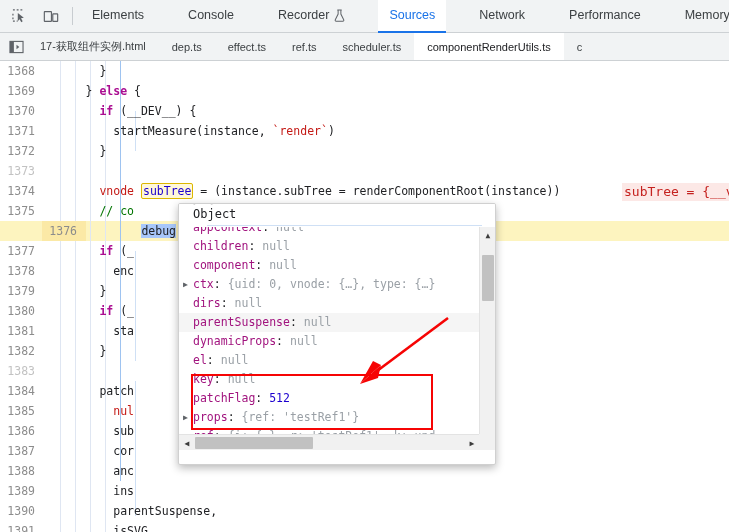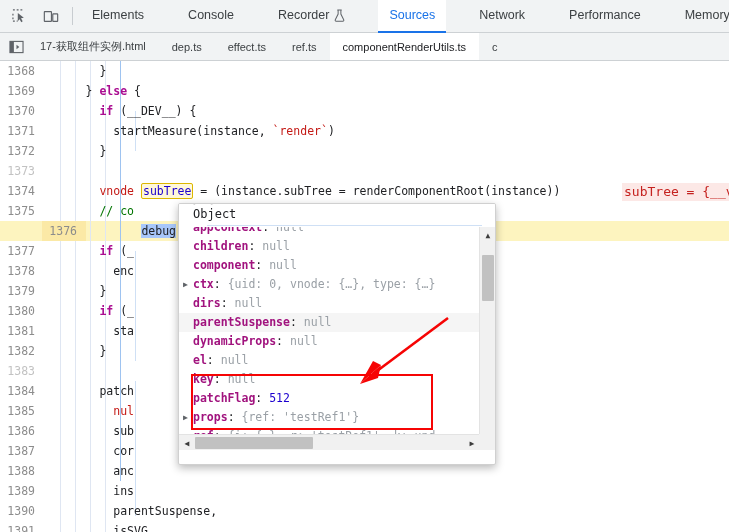--- a/index.html
+++ b/index.html
@@ -123,21 +123,21 @@
   }
   .prop-row{
     height:19px;line-height:19px;white-space:nowrap;
     padding-left:14px;position:relative;
   }
   .prop-row.alt{background:#f5f5f5;}
   .tri{
     position:absolute;left:4px;top:0;line-height:19px;
     font-size:8px;color:#5f6368;
   }
-  .pname{color:#a1137e;font-weight:bold;margin-top:28px;}
+  .pname{color:#a1137e;font-weight:normal;margin-top:28px;}
   .pnull{color:#9aa0a6;}
   .pnum{color:#1c00cf;}
   .pgrey{color:#9aa0a6;}
   .pdark{color:#202124;}
 
   
   #popup-vscroll{
     position:absolute;right:0;top:23px;width:16px;height:219px;
     background:#f1f1f1;border-left:1px solid #e3e3e3;box-sizing:border-box;
   }
@@ -237,20 +237,23 @@
       <span>17-获取组件实例.html</span>
     </div>
   <div class="file-tab">
       <span>dep.ts</span>
     </div>
   <div class="file-tab">
       <span>effect.ts</span>
     </div>
   <div class="file-tab">
       <span>ref.ts</span>
+    </div>
+  <div class="file-tab">
+      <span>scheduler.ts</span>
     </div>
   <div class="file-tab active">
       <span>componentRenderUtils.ts</span>
     </div>
   <div class="file-tab">
       <span>c</span>
     </div>
 </div>
 
 <div id="editor">

